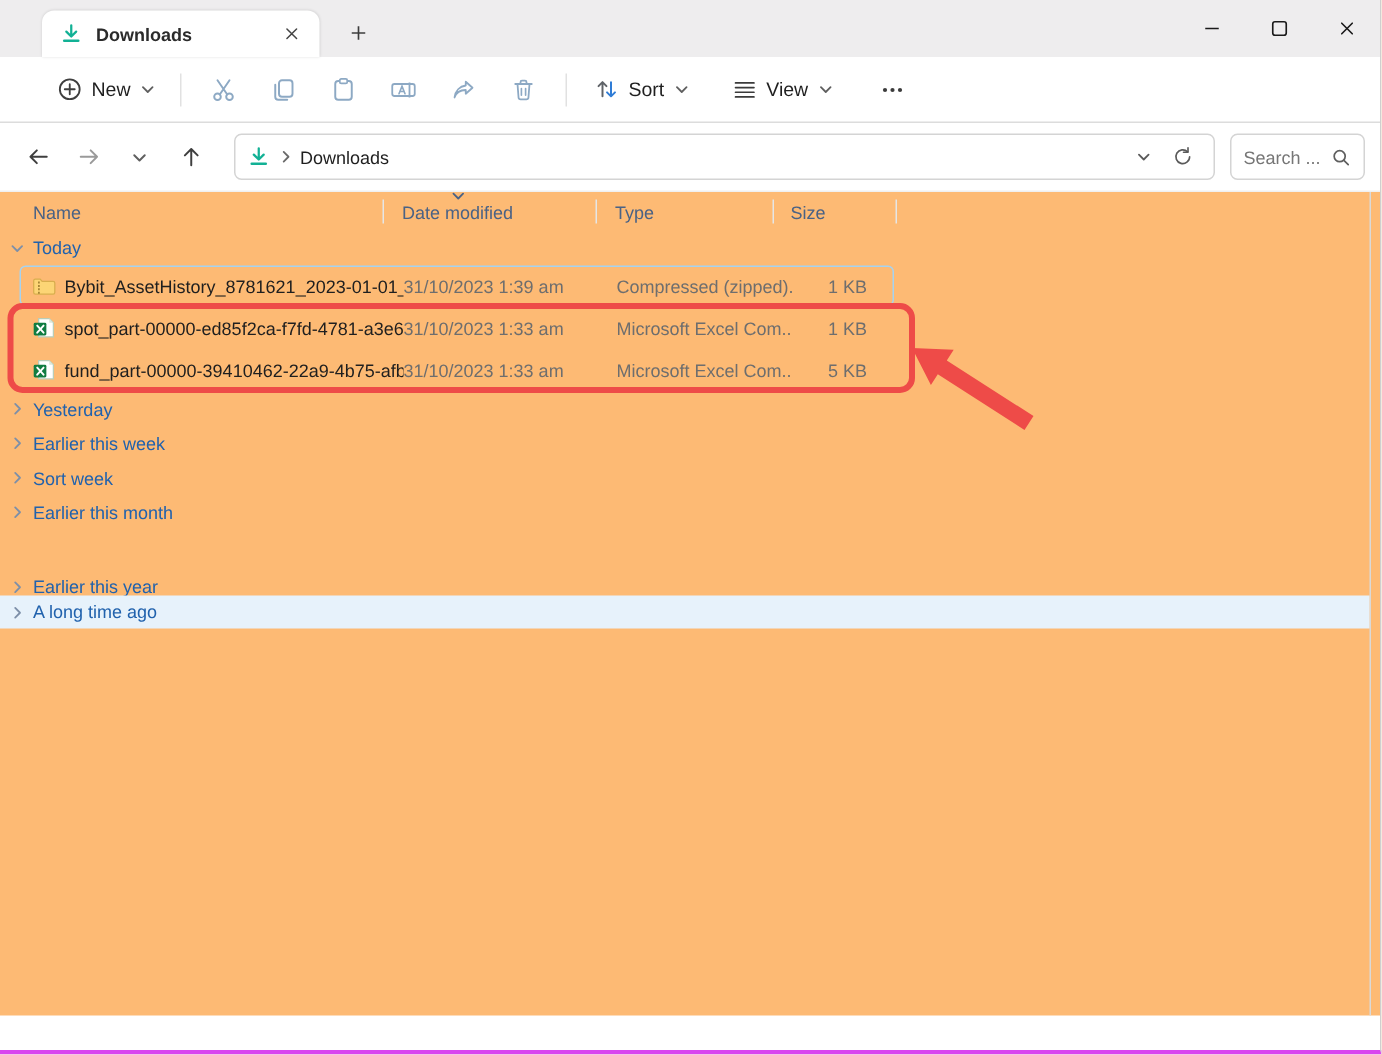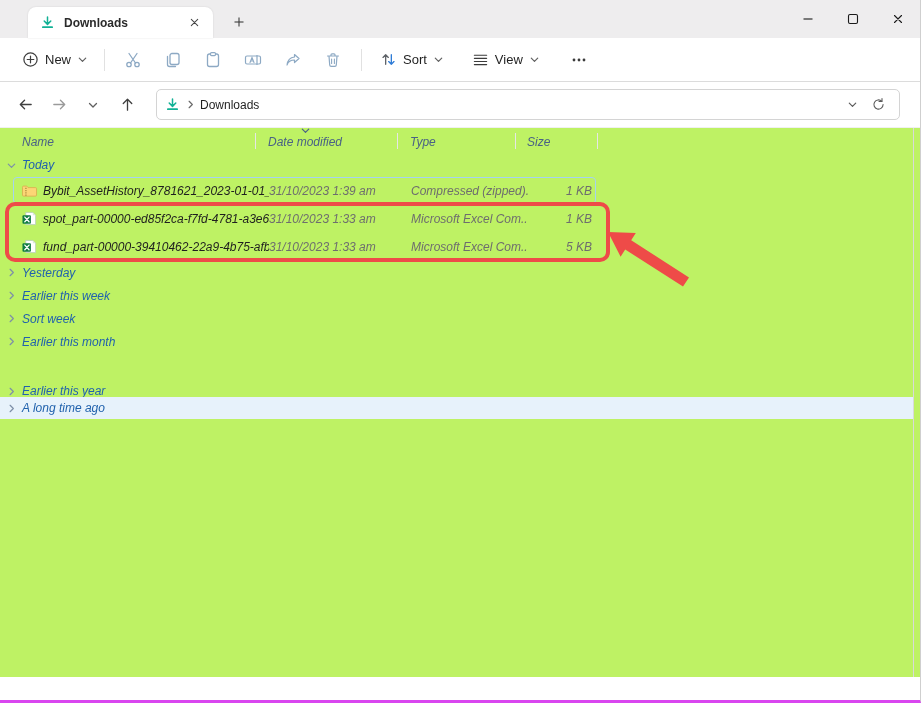--- a/index.html
+++ b/index.html
@@ -20,21 +20,21 @@
                display:flex; align-items:center; justify-content:center; color:#444; cursor:default; }
   .newtab { position:absolute; left:226px; top:10px; width:26px; height:24px; border:none;
             background:transparent; border-radius:4px; color:#3c3c3c; font-size:16px;
             display:flex; align-items:center; justify-content:center; }
   .win-controls { position:absolute; right:0; top:0; height:38px; display:flex; }
   .win-btn { width:45px; height:38px; border:none; background:transparent; color:#1a1a1a;
              display:flex; align-items:center; justify-content:center; }
 
   
   .toolbar { height:44px; background:#fff; border-bottom:1px solid #dcdcdc;
-             display:flex; align-items:center; padding:0 6px; }
+             display:flex; align-items:center; padding:0 22px; }
   .tbtn { border:none; background:transparent; border-radius:4px; display:flex; align-items:center;
           gap:6px; font-size:13px; color:#1f1f1f; padding:6px 8px; }
   .tb-new { margin-left:8px; }
   .tb-sep { width:1px; height:22px; background:#e1e1e1; margin:0 8px; }
   .tb-ico { width:40px; justify-content:center; color:#8da9c4; }
   .tb-ico svg { display:block; }
   .chev { color:#5f5f5f; }
   .tb-sort { margin-left:2px; }
   .tb-view { margin-left:12px; }
   .tb-more { margin-left:14px; color:#3b3b3b; }
@@ -52,21 +52,21 @@
   .addr-btn { border:none; background:transparent; width:26px; height:26px; border-radius:4px;
               display:flex; align-items:center; justify-content:center; color:#5a5a5a; }
   .searchbox { width:90px; height:31px; border:1px solid #d4d4d4; border-radius:5px; display:flex;
                align-items:center; padding:0 8px; background:#fff; }
   .searchbox input { border:none; outline:none; width:56px; font-size:12px; color:#333;
                      font-family:"Liberation Sans", sans-serif; background:transparent; }
   .searchbox input::placeholder { color:#767676; }
   .search-ico { color:#5f5f5f; margin-left:2px; }
 
   
-  .main { position:relative; height:549px; background:#bef264;font-style:italic; }
+  .main { position:relative; height:549px; background:#fdba74; }
   .right-edge { position:absolute; top:0; bottom:0; left:913px; width:1px; background:#d9d9d9; }
 
   .colheaders { position:absolute; left:0; top:0; width:913px; height:26px; font-size:12px; color:#4a6285; }
   .colheaders .col { position:absolute; top:7px; white-space:nowrap; cursor:default; }
   .col-name { left:22px; } .col-date { left:268px; } .col-type { left:410px; } .col-size { left:527px; }
   .col-sortchev { position:absolute; left:300px; top:-3px; color:#4a6285; }
   .col-div { position:absolute; top:5px; width:1px; height:16px; background:#e6e6e6; }
 
   .grouprow { position:absolute; left:0; width:913px; display:flex; align-items:center;
               font-size:12px; color:#2162ad; }
@@ -75,21 +75,21 @@
   .g-today { top:26px; height:22px; }
   .g-hl { background:#e7f2fb; }
 
   .filerow { position:absolute; left:13px; width:583px; height:27px; display:grid;
              grid-template-columns:22px 226px 142px 117px 66px; align-items:center;
              padding-left:7px; font-size:12px; border-radius:4px; border:1px solid transparent; }
   .filerow.selected { border-color:#a5d3f1; }
   .f-zip { top:49px; } .f-spot { top:77px; } .f-fund { top:105px; }
   .fcell-name { color:#1f1f1f; white-space:nowrap; overflow:hidden; }
   .fcell-dim { color:#6e6e6e; white-space:nowrap; overflow:hidden; }
-  .fcell-size { text-align:right; padding-right:2px; }
+  .fcell-size { text-align:right; padding-right:16px; }
   .ficon { display:flex; align-items:center; }
 
   .cg0 { top:133px; height:23px; } .cg1 { top:156px; height:23px; } .cg2 { top:179px; height:23px; }
   .cg3 { top:202px; height:23px; } .cg4 { top:225px; height:23px; } .cg5 { top:252px; height:22px; }
   .cg6 { top:269px; height:22px; }
 
   .red-rect { position:absolute; left:5px; top:74px; width:605px; height:60px;
               border:4px solid #ee4b48; border-radius:10px; pointer-events:none; }
   .red-arrow { position:absolute; left:598px; top:96px; pointer-events:none; }
 
@@ -345,20 +345,26 @@
           <svg width="11" height="11">
             <use href="#i-chev-d"></use>
           </svg>
         </button>
       <button class="addr-btn">
           <svg width="15" height="15">
             <use href="#i-refresh"></use>
           </svg>
         </button>
     </div>
+    <div class="searchbox">
+      <input type="text" placeholder="Search ..." style="">
+      <svg class="search-ico" width="14" height="14">
+          <use href="#i-search"></use>
+        </svg>
+    </div>
   </div>
 
   <div class="main">
     <div class="right-edge"></div>
 
     <div class="colheaders">
       <span class="col col-name">Name</span>
       <svg class="col-sortchev" width="11" height="11">
           <use href="#i-chev-d"></use>
         </svg>

